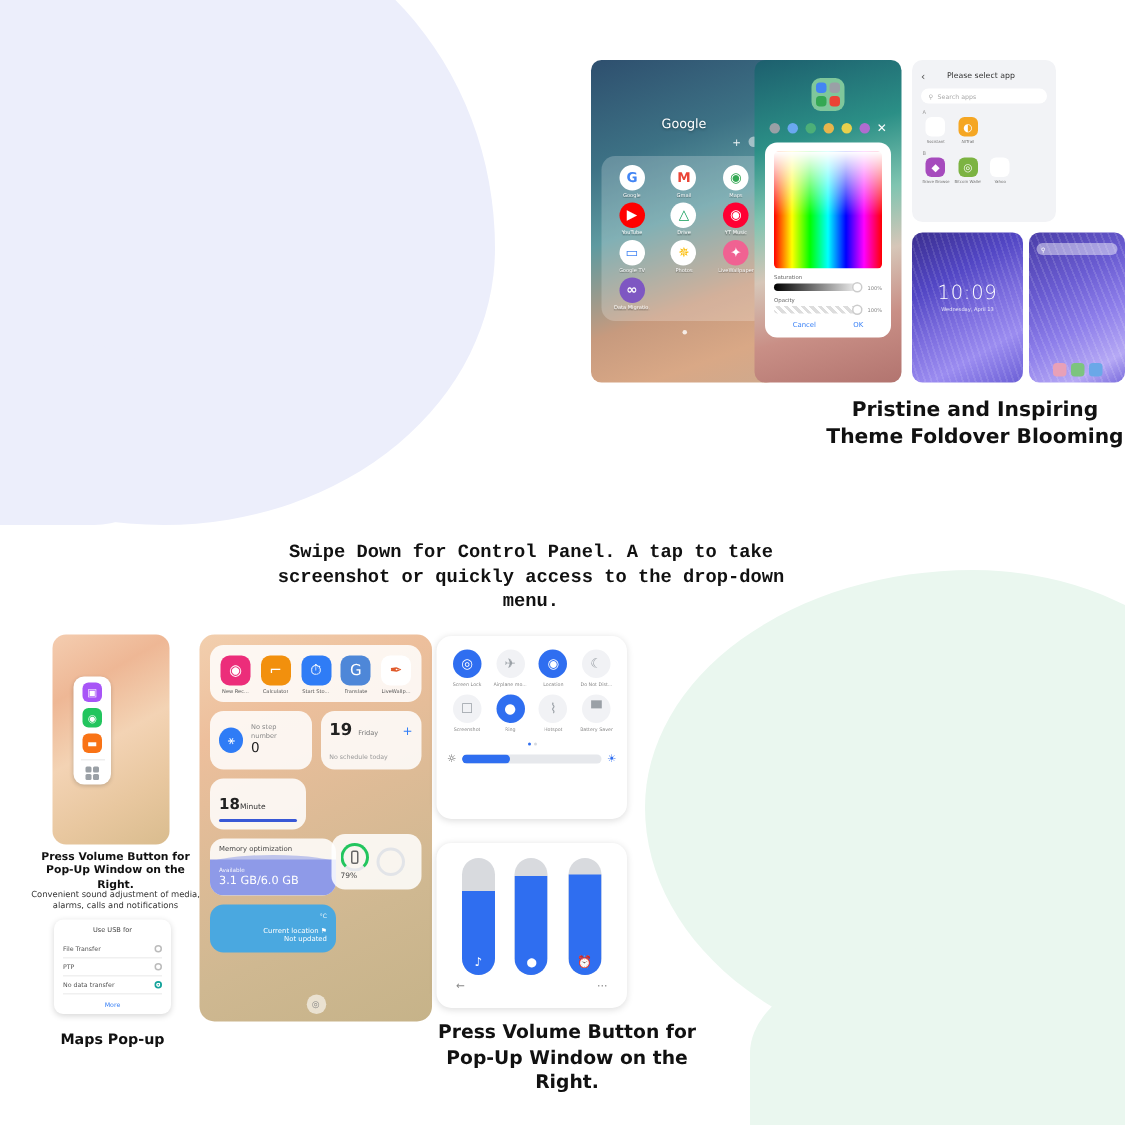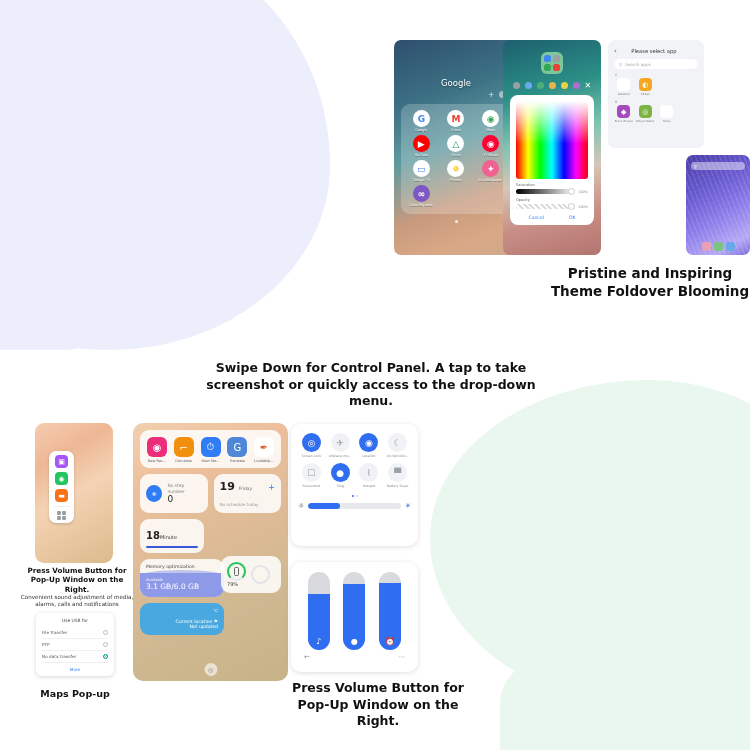--- a/index.html
+++ b/index.html
@@ -62,21 +62,21 @@
     font-size: 12.5px;
     font-weight: bold;
     color: #111;
     text-align: center;
     line-height: 1.33;
   }
   .caption-sm { font-size: 7.2px; font-weight: bold; color:#111; text-align:center; line-height:1.3;}
   .caption-tiny { font-size: 5.6px; font-weight: normal; color:#333; text-align:center; line-height:1.32;}
 
   #theme-caption { position: absolute; left: 545px; top: 265px; width: 210px; font-size: 13.5px; }
-  #control-caption { position: absolute; left: 196px; top: 360px; width: 350px; }
+  #control-caption { position: absolute; left: 179px; top: 360px; width: 350px; font-family: Liberation Mono, monospace; }
 
   
   .phone {
     position: absolute;
     border-radius: 7px;
     overflow: hidden;
     background: #222;
   }
 
   
@@ -397,20 +397,24 @@
           <span class="gi" style="background:#7cb342">◎</span>
           <span class="lb">Bitcoin Wallet</span>
         </div>
         <div class="sa-app">
           <span class="gi" style="background:#ffffff">Y</span>
           <span class="lb">Yahoo</span>
         </div>
       </div>
   </div>
 
+  <div class="phone" id="phone-lock">
+    <div class="lock-time">10:09</div>
+    <div class="lock-date">Wednesday, April 13</div>
+  </div>
 
   <div class="phone" id="phone-home2">
     <div class="h2-search">
       <span style="font-size:4px;color:#fff">⚲</span>
     </div>
     <div class="h2-dock">
       <i style="background:#e8a0b8"></i>
       <i style="background:#7cc47f"></i>
       <i style="background:#6aa8e8"></i>
     </div>

